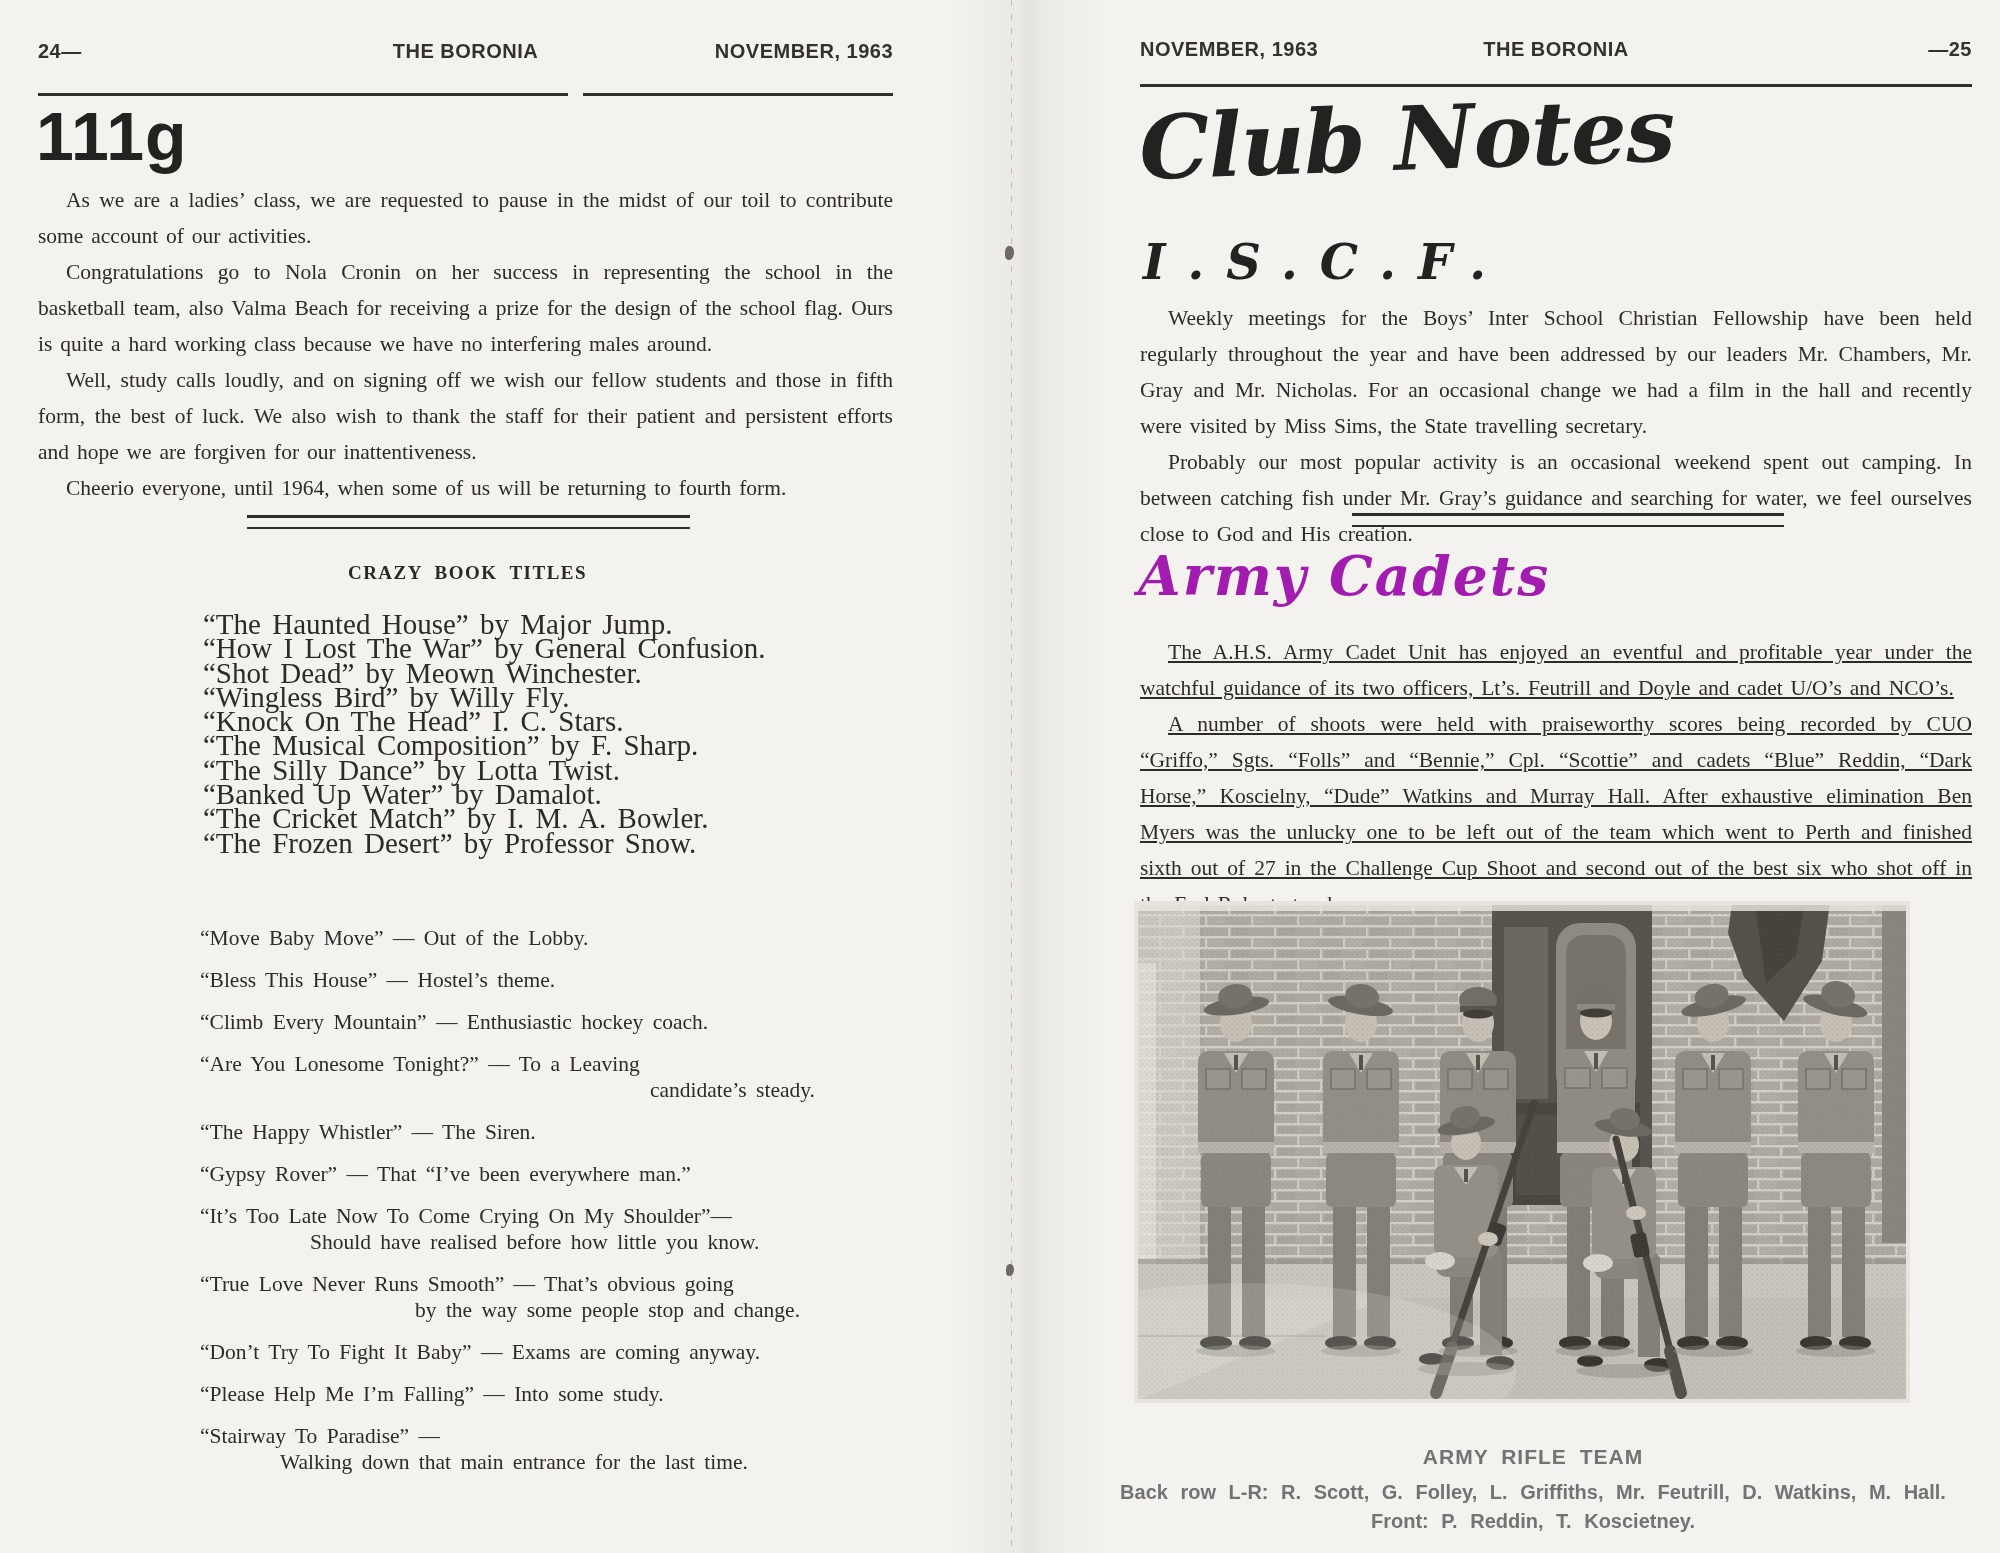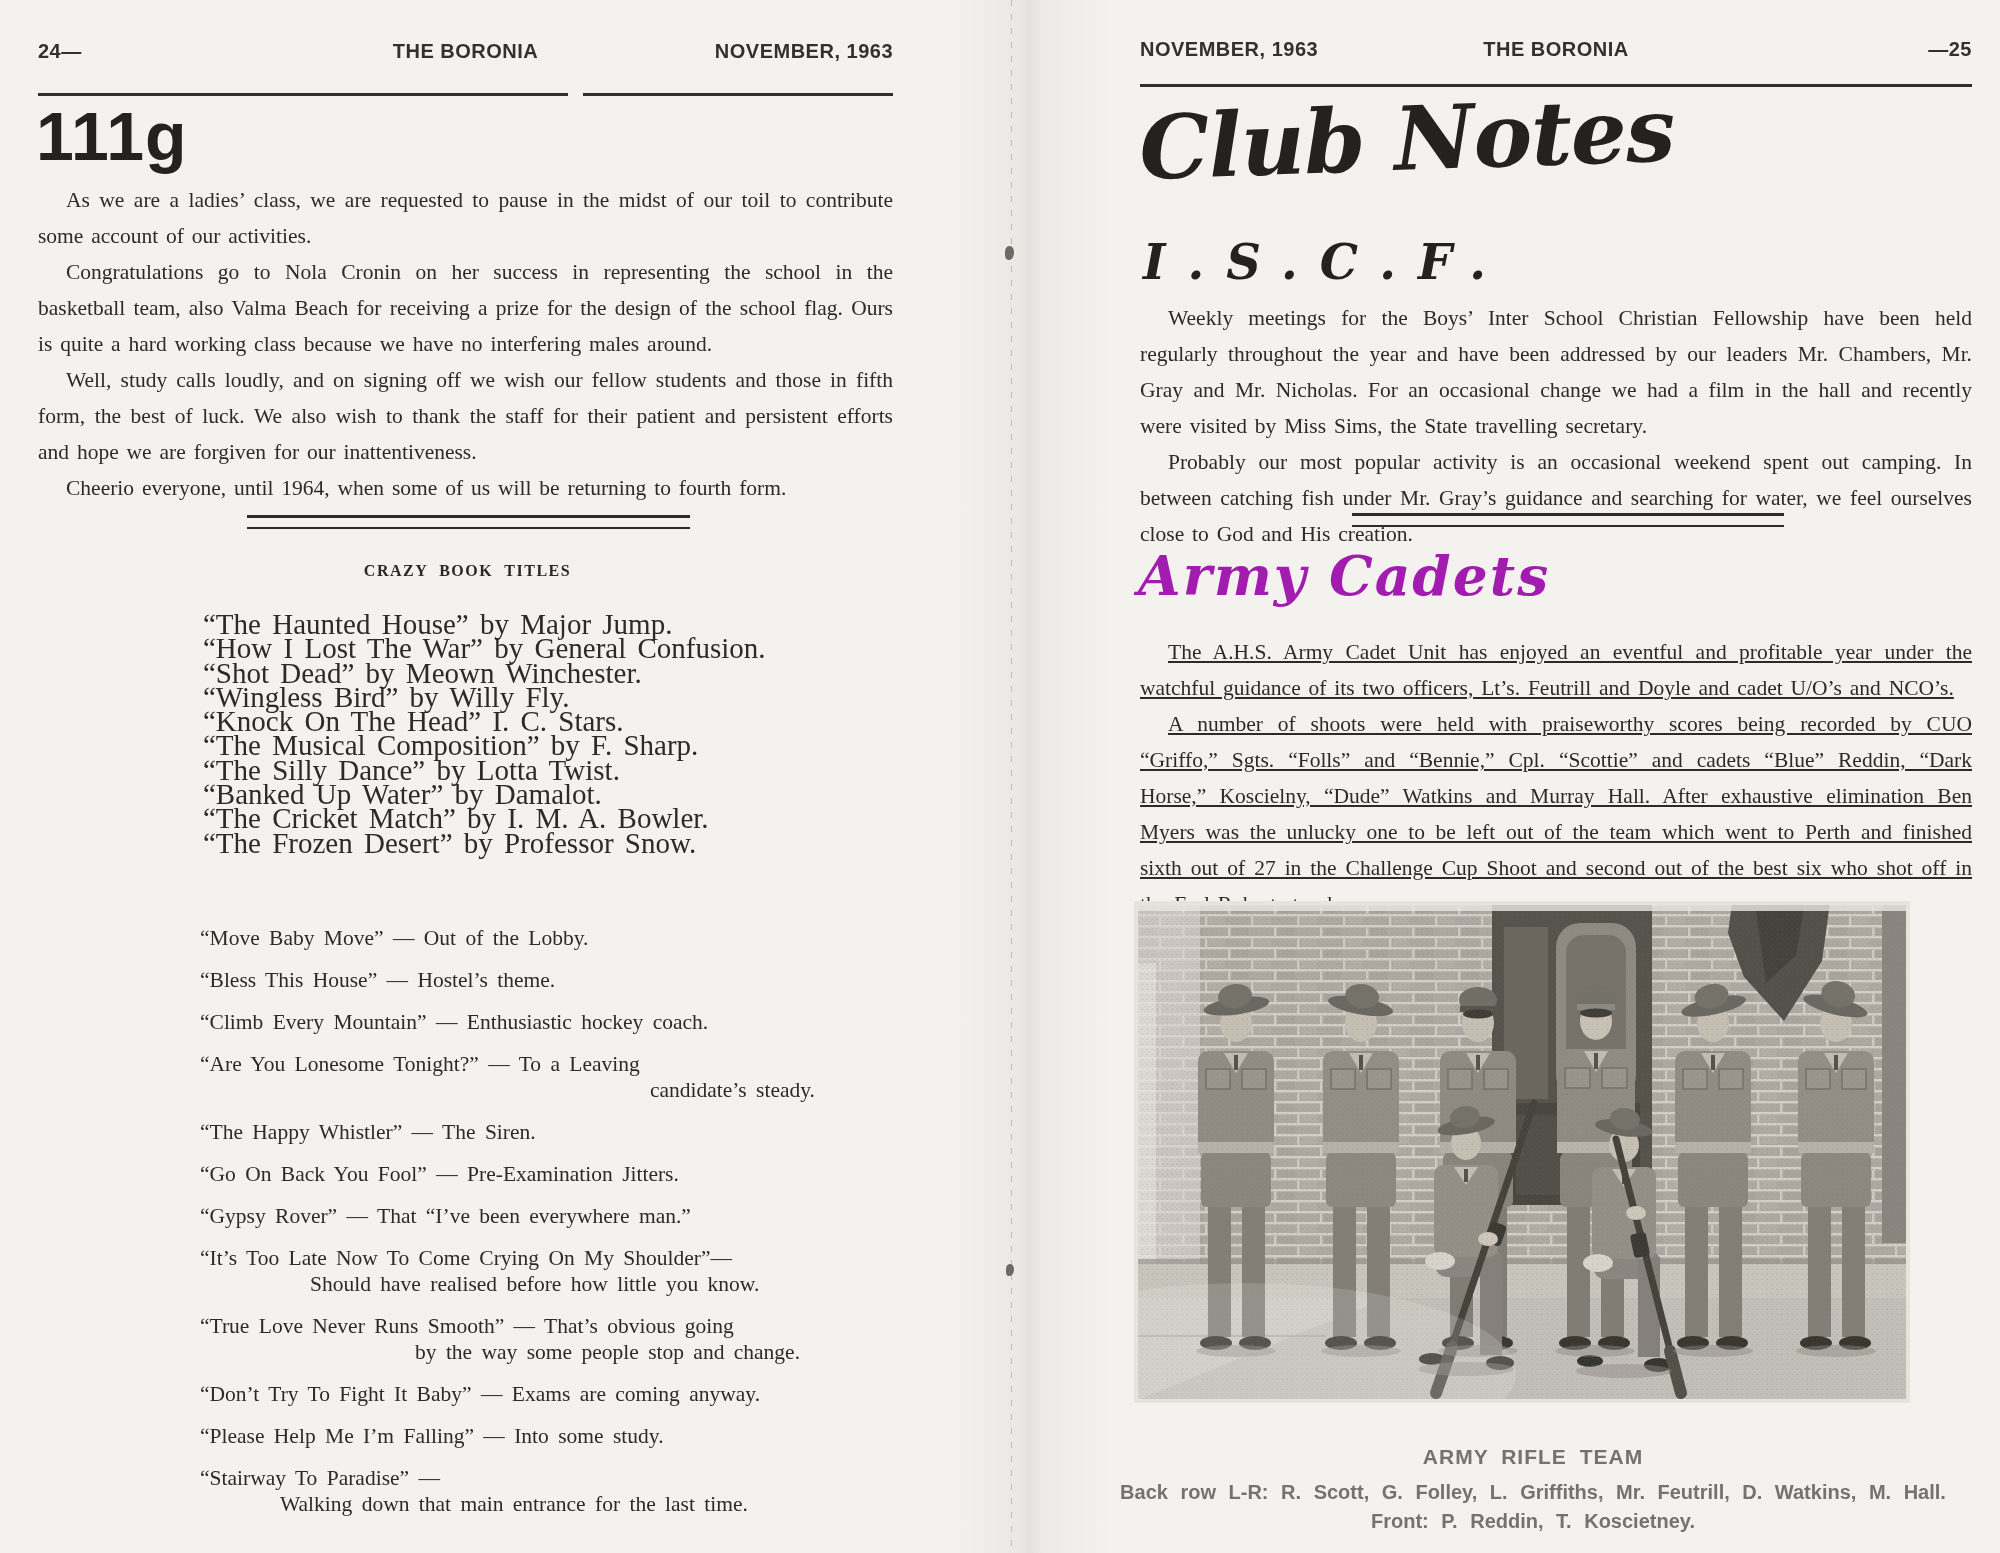--- a/index.html
+++ b/index.html
@@ -16,21 +16,21 @@
   .hdr-right{position:absolute;right:0;top:0;}
   .rule{height:3px;background:#32302c;}
   .rule-gap{background:linear-gradient(90deg,#32302c 0,#32302c 62%,rgba(0,0,0,0) 62%,rgba(0,0,0,0) 63.8%,#32302c 63.8%,#32302c 100%);}
 
   
   .h-class{font-family:"Liberation Sans", sans-serif;font-weight:bold;font-size:68px;
            letter-spacing:1px;color:#232220;line-height:1;}
   .body-col{font-size:21.5px;line-height:36px;text-align:justify;word-spacing:2.5px;}
   .body-col p{margin:0;text-indent:28px;}
   .divider{height:9px;border-top:3px solid #2d2c29;border-bottom:2px solid #2d2c29;}
-  .crazy-title{font-weight:bold;font-size:16px;letter-spacing:1.5px;text-align:center;
+  .crazy-title{font-weight:bold;font-size:19px;letter-spacing:1.5px;text-align:center;
                word-spacing:6px;color:#2a2926;}
   .book-list{font-size:29px;line-height:24.3px;word-spacing:4px;}
   .book-list div{white-space:nowrap;}
   .quotes{font-size:21.5px;line-height:26px;word-spacing:4px;}
   .q-entry{margin-bottom:16px;}
   .q2-ind1{margin-left:450px;}
   .q2-ind2{margin-left:110px;}
   .q2-ind3{margin-left:215px;}
   .q2-ind4{margin-left:80px;}
 
@@ -104,23 +104,20 @@
         </div>
       <div class="q-entry">
           <div>“Climb Every Mountain” — Enthusiastic hockey coach.</div>
         </div>
       <div class="q-entry">
         <div>“Are You Lonesome Tonight?” — To a Leaving</div>
         <div class="q2-ind1">candidate’s steady.</div>
       </div>
       <div class="q-entry">
           <div>“The Happy Whistler” — The Siren.</div>
-        </div>
-      <div class="q-entry">
-          <div>“Go On Back You Fool” — Pre-Examination Jitters.</div>
         </div>
       <div class="q-entry">
           <div>“Gypsy Rover” — That “I’ve been everywhere man.”</div>
         </div>
       <div class="q-entry">
         <div>“It’s Too Late Now To Come Crying On My Shoulder”—</div>
         <div class="q2-ind2">Should have realised before how little you know.</div>
       </div>
       <div class="q-entry">
         <div>“True Love Never Runs Smooth” — That’s obvious going</div>

